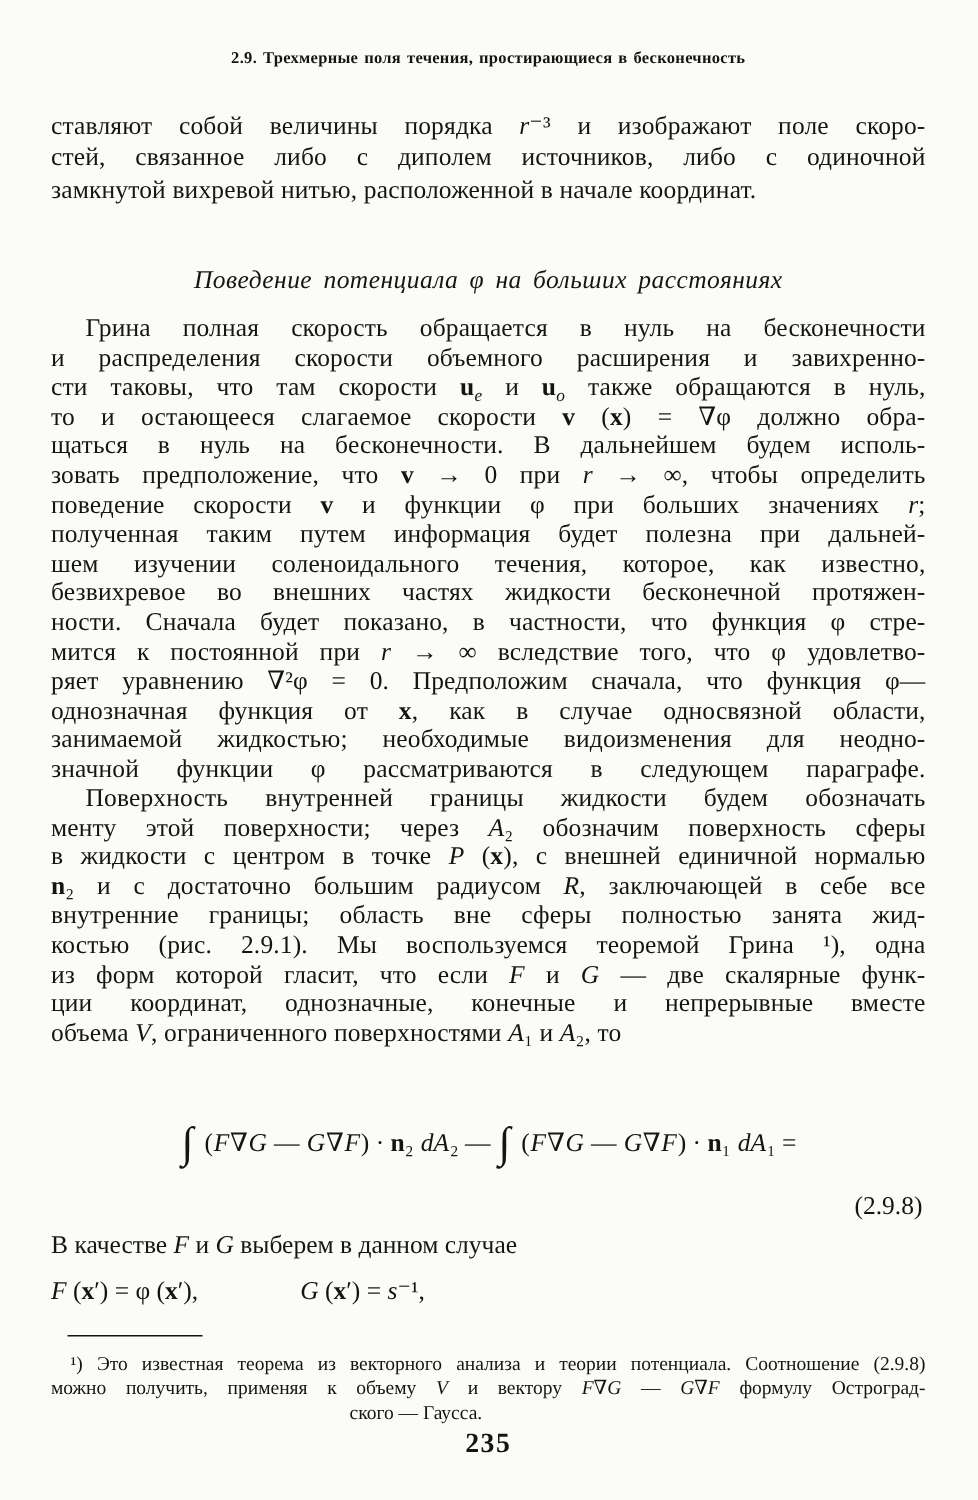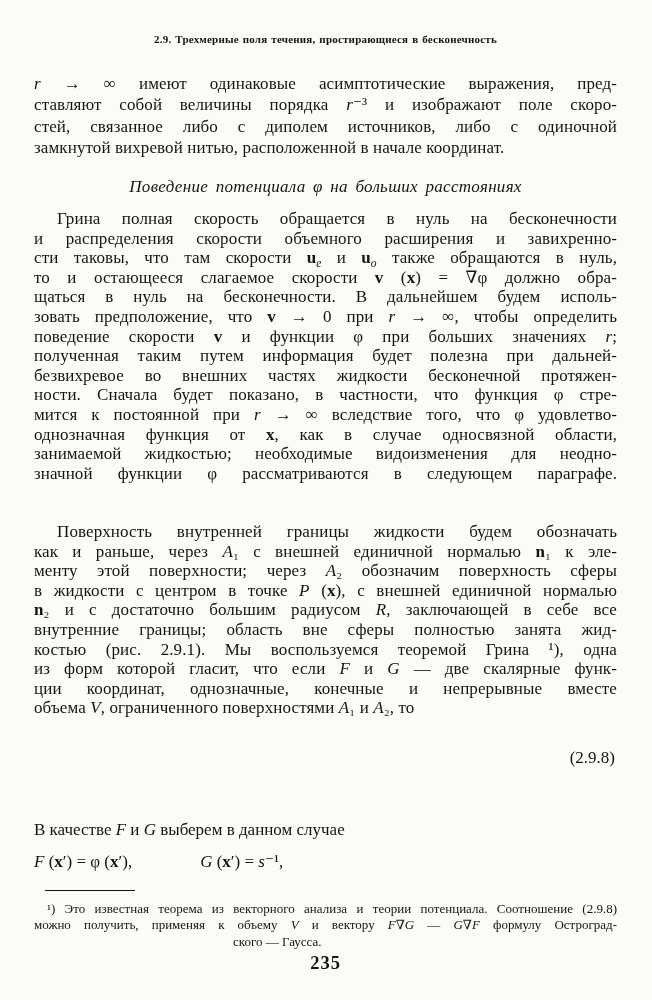--- a/index.html
+++ b/index.html
@@ -69,59 +69,60 @@
 </style>
 </head>
 <body>
 
 <div class="page">
   <div class="col">
 
     <h2 class="heading">2.9. Трехмерные поля течения, простирающиеся в бесконечность</h2>
 
     <div class="para p-intro">
-        <div class="line"><i class="var">r</i> → ∞ имеют одинаковые асимптотические выражения, пред-</div>
         <div class="line">ставляют собой величины порядка <i class="var">r</i>⁻³ и изображают поле скоро-</div>
         <div class="line">стей, связанное либо с диполем источников, либо с одиночной</div>
         <div class="line flush">замкнутой вихревой нитью, расположенной в начале координат.</div>
       </div>
 
     <div class="subtitle">Поведение потенциала φ на больших расстояниях</div>
 
     <div class="para p-a">
         <div class="line" style="text-indent: 23px;">Грина полная скорость обращается в нуль на бесконечности</div>
         <div class="line">и распределения скорости объемного расширения и завихренно-</div>
         <div class="line">сти таковы, что там скорости <b class="vec">u</b><sub class="ssub">e</sub> и <b class="vec">u</b><sub class="ssub">o</sub> также обращаются в нуль,</div>
         <div class="line">то и остающееся слагаемое скорости <b class="vec">v</b> (<b class="vec">x</b>) = ∇φ должно обра-</div>
         <div class="line">щаться в нуль на бесконечности. В дальнейшем будем исполь-</div>
         <div class="line">зовать предположение, что <b class="vec">v</b> → 0 при <i class="var">r</i> → ∞, чтобы определить</div>
         <div class="line">поведение скорости <b class="vec">v</b> и функции φ при больших значениях <i class="var">r</i>;</div>
         <div class="line">полученная таким путем информация будет полезна при дальней-</div>
+        <div class="line">шем изучении соленоидального течения, которое, как известно,</div>
         <div class="line">безвихревое во внешних частях жидкости бесконечной протяжен-</div>
         <div class="line">ности. Сначала будет показано, в частности, что функция φ стре-</div>
         <div class="line">мится к постоянной при <i class="var">r</i> → ∞ вследствие того, что φ удовлетво-</div>
+        <div class="line">ряет уравнению ∇²φ = 0. Предположим сначала, что функция φ—</div>
         <div class="line">однозначная функция от <b class="vec">x</b>, как в случае односвязной области,</div>
         <div class="line">занимаемой жидкостью; необходимые видоизменения для неодно-</div>
         <div class="line">значной функции φ рассматриваются в следующем параграфе.</div>
       </div>
 
     <div class="para p-b">
         <div class="line" style="text-indent: 23px;">Поверхность внутренней границы жидкости будем обозначать</div>
-        <div class="line">как и раньше, через <i class="var">A</i>₁ с внешней единичной нормалью <b class="vec">n</b>₁ к эле-</div>
         <div class="line">менту этой поверхности; через <i class="var">A</i>₂ обозначим поверхность сферы</div>
         <div class="line">в жидкости с центром в точке <i class="var">P</i> (<b class="vec">x</b>), с внешней единичной нормалью</div>
         <div class="line"><b class="vec">n</b>₂ и с достаточно большим радиусом <i class="var">R</i>, заключающей в себе все</div>
         <div class="line">внутренние границы; область вне сферы полностью занята жид-</div>
         <div class="line">костью (рис. 2.9.1). Мы воспользуемся теоремой Грина ¹), одна</div>
         <div class="line">из форм которой гласит, что если <i class="var">F</i> и <i class="var">G</i> — две скалярные функ-</div>
         <div class="line">ции координат, однозначные, конечные и непрерывные вместе</div>
         <div class="line flush">объема <i class="var">V</i>, ограниченного поверхностями <i class="var">A</i>₁ и <i class="var">A</i>₂, то</div>
       </div>
 
     <div class="equation">
+      <div class="eq-line1"><span class="int">∫</span> (<i class="var">F</i>∇<i class="var">G</i> — <i class="var">G</i>∇<i class="var">F</i>) · <b class="vec">n</b>₂ <i class="var">dA</i>₂ — <span class="int">∫</span> (<i class="var">F</i>∇<i class="var">G</i> — <i class="var">G</i>∇<i class="var">F</i>) · <b class="vec">n</b>₁ <i class="var">dA</i>₁ =</div>
       <div class="eq-line2-wrap">
         <span class="eq-num">(2.9.8)</span>
       </div>
     </div>
 
     <div class="bridge">В качестве <i class="var">F</i> и <i class="var">G</i> выберем в данном случае</div>
 
     <div class="equation2">
       <span class="eq2-left"><i class="var">F</i> (<b class="vec">x</b>′) = φ (<b class="vec">x</b>′),</span><span class="eq2-right"><i class="var">G</i> (<b class="vec">x</b>′) = <i class="var">s</i>⁻¹,</span>
     </div>

